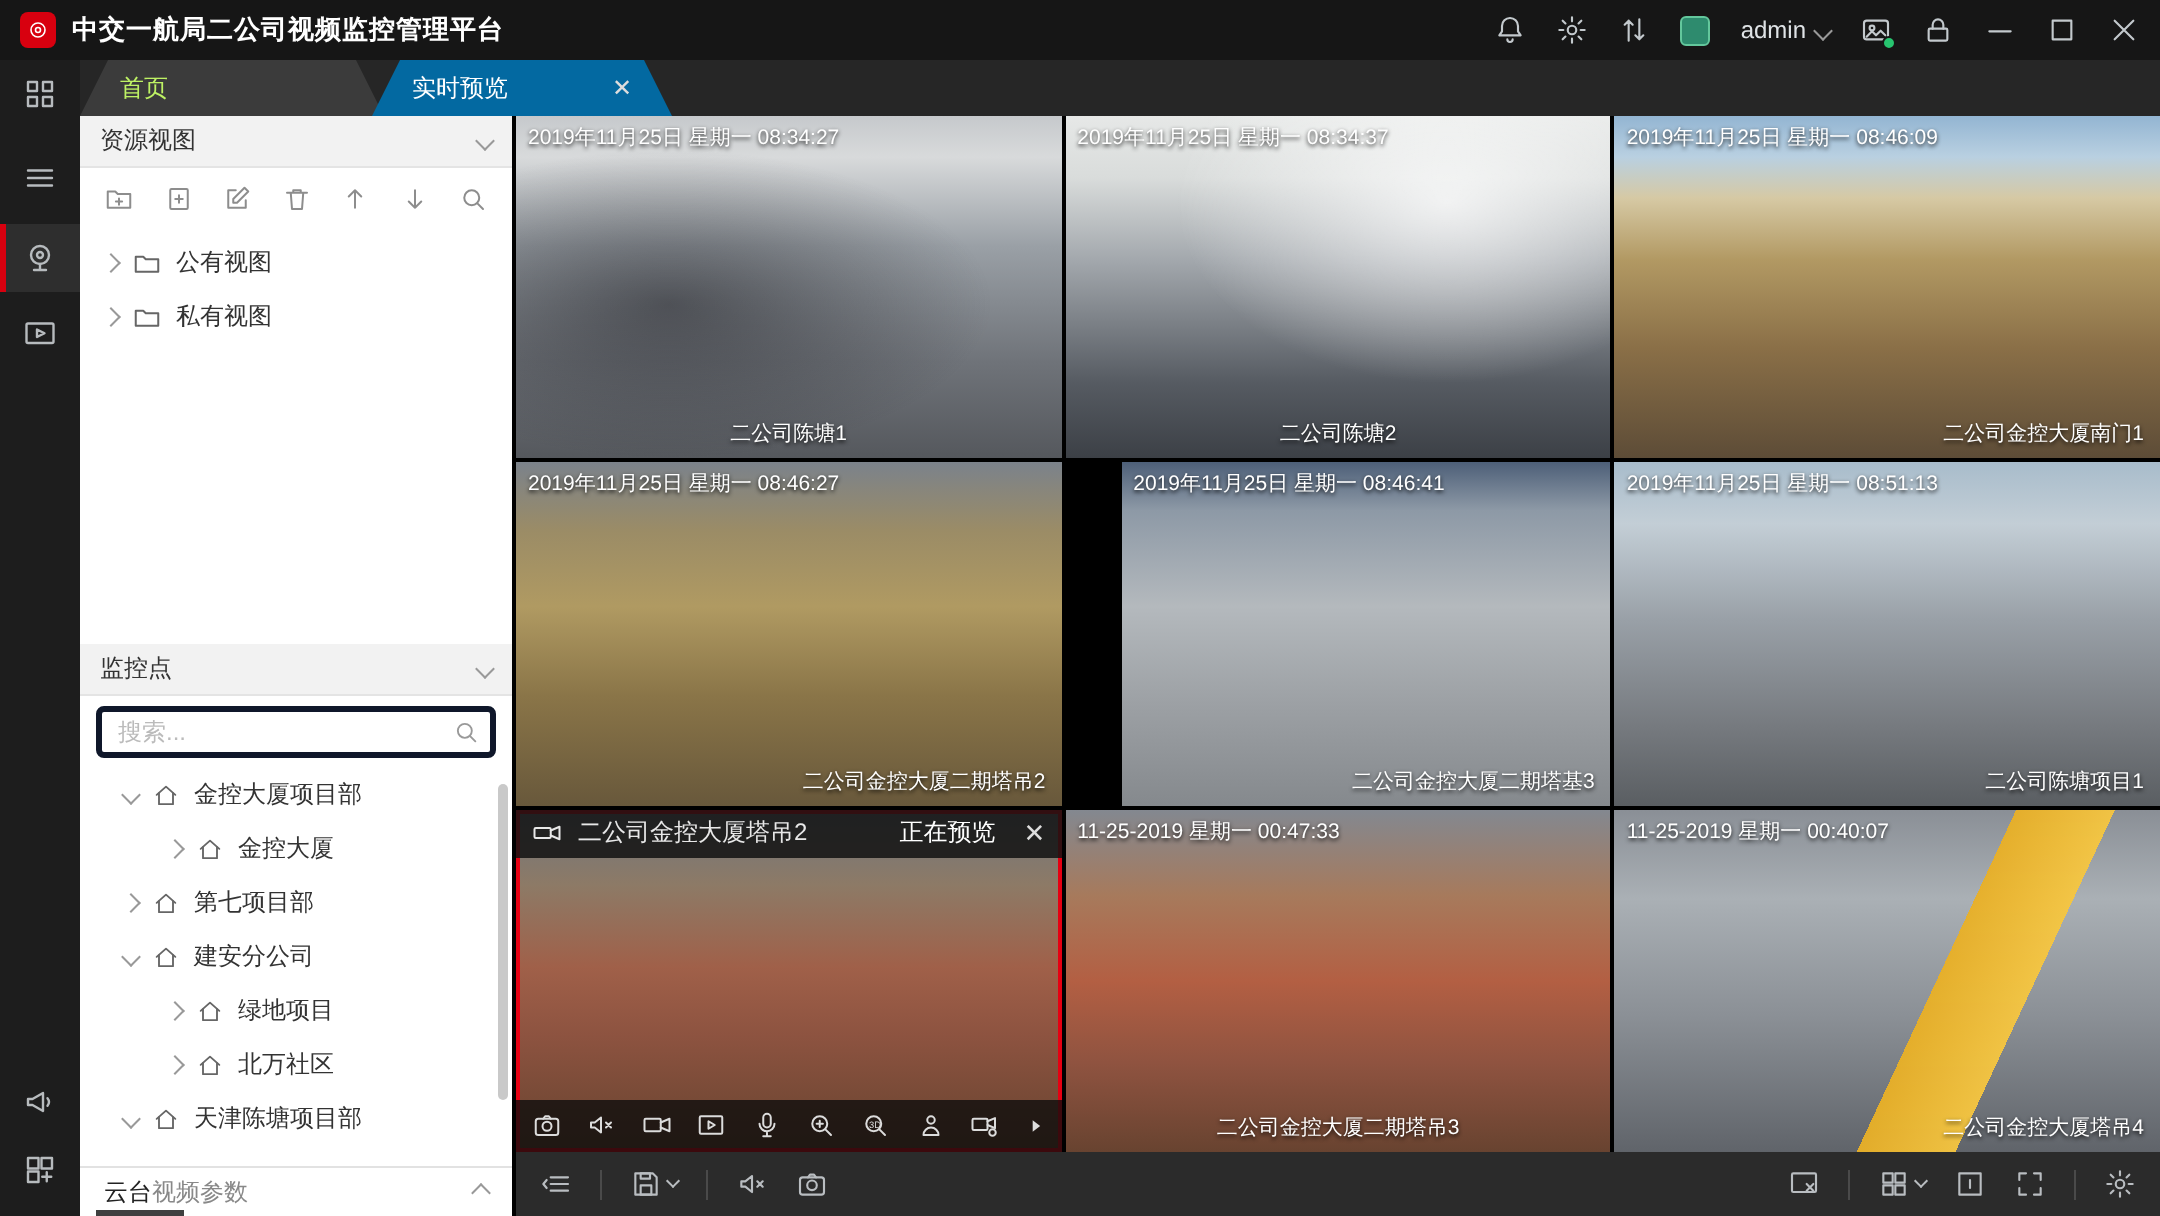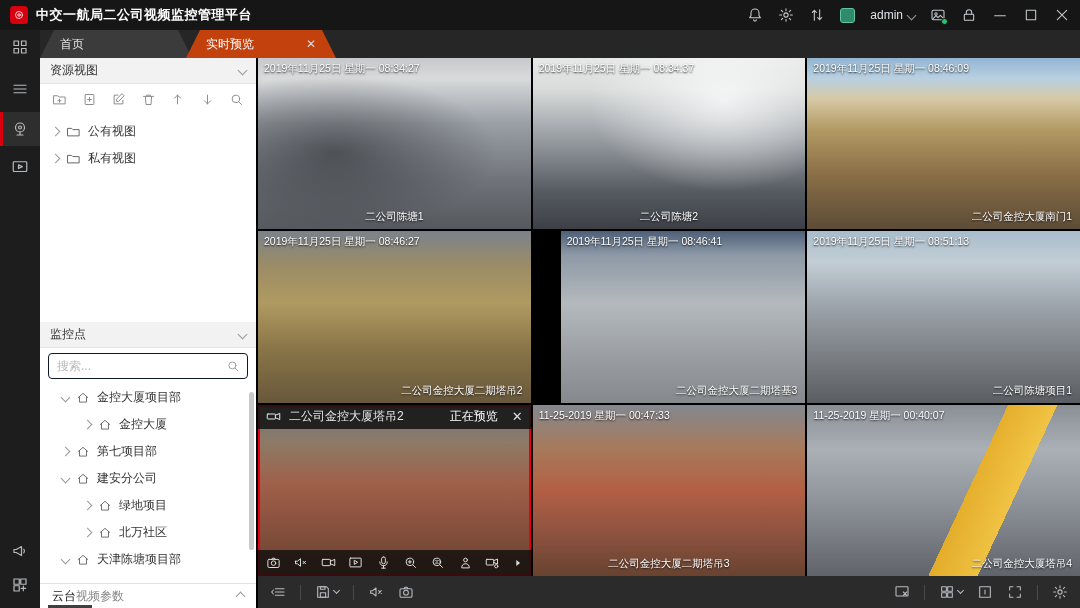--- a/index.html
+++ b/index.html
@@ -24,24 +24,24 @@
   .rail { width:40px; flex:0 0 40px; background:#1d1d1d; display:flex; flex-direction:column; align-items:center; color:#b7bbbe; }
   .rail-item { width:40px; height:34px; display:flex; align-items:center; justify-content:center; cursor:pointer; position:relative; }
   .rail-item.active { background:#2e2e2e; }
   .rail-item.active::before { content:""; position:absolute; left:0; top:0; bottom:0; width:3px; background:#d8000f; }
   .rail-spacer { flex:1; }
 
   .right-col { flex:1; display:flex; flex-direction:column; min-width:0; }
 
   
   .tabbar { height:28px; flex:0 0 28px; background:#262626; display:flex; align-items:flex-end; }
-  .tab { height:28px; display:flex; align-items:center; padding:0 20px; font-size:12px; color:#e5e5e5;
+  .tab { height:28px; display:flex; align-items:center; padding:0 20px; font-size:12px; color:#bef264;
          background:#3b3b3b; clip-path:polygon(14px 0, calc(100% - 14px) 0, 100% 100%, 0 100%); cursor:pointer; }
   .tab.home { width:152px; }
-  .tab.active { background:#c2410c; color:#fff; width:150px; margin-left:-6px; justify-content:space-between; }
+  .tab.active { background:#0369a1; color:#fff; width:150px; margin-left:-6px; justify-content:space-between; }
   .tab-close { font-size:12px; color:#ddd; margin-left:24px; cursor:pointer; }
 
   .content-row { flex:1; display:flex; min-height:0; }
 
   
   .left-panel { width:218px; flex:0 0 218px; background:#fff; display:flex; flex-direction:column; border-right:2px solid #000; }
   .panel-header { height:26px; flex:0 0 26px; background:#f2f2f2; border-bottom:1px solid #e4e4e4;
                   display:flex; align-items:center; justify-content:space-between; padding:0 10px; font-size:12px; color:#333; }
   .chev { width:7px; height:7px; border-right:1.5px solid #999; border-bottom:1.5px solid #999; display:inline-block; flex:0 0 auto; }
   .chev.right { transform:rotate(-45deg); }
@@ -49,21 +49,21 @@
   .chev.up    { transform:rotate(-135deg); }
   .res-toolbar { height:30px; flex:0 0 30px; display:flex; align-items:center; justify-content:space-between; padding:0 12px; color:#8d8d8d; }
   .res-toolbar .tbtn { cursor:pointer; }
   .tree { padding:4px 0; }
   .titem { height:27px; display:flex; align-items:center; gap:7px; font-size:12px; color:#333; cursor:pointer; padding-left:12px; }
   .titem .ticon { color:#666; }
   .mon-lvl0 { padding-left:22px; }
   .mon-lvl1 { padding-left:44px; }
   .panel-gap { flex:0 0 146px; background:#fff; }
   .search-row { flex:0 0 36px; padding:5px 8px; position:relative; }
-  .search-input { width:100%; height:26px; border:1px solid #0f172a; border-radius:4px; padding:0 30px 0 8px; font-size:12px; color:#333; outline:none; }
+  .search-input { width:100%; height:26px; border:3px solid #0f172a; border-radius:4px; padding:0 30px 0 8px; font-size:12px; color:#333; outline:none; }
   .search-input::placeholder { color:#bbb; }
   .search-mag { position:absolute; right:16px; top:11px; color:#999; }
   .mon-tree { flex:1; position:relative; overflow:hidden; }
   .mon-scrollbar { position:absolute; right:2px; top:8px; width:5px; height:158px; border-radius:3px; background:#c9c9c9; cursor:pointer; }
   .bottom-tabs { flex:0 0 25px; border-top:1px solid #e2e2e2; display:flex; align-items:center; padding:0 12px; font-size:12px; color:#888; position:relative; }
   .btab.active { color:#222; }
   .bt-ind { position:absolute; left:8px; bottom:0; width:44px; height:3px; background:#3f3f3f; }
   .bt-chev { margin-left:auto; }
 
   

